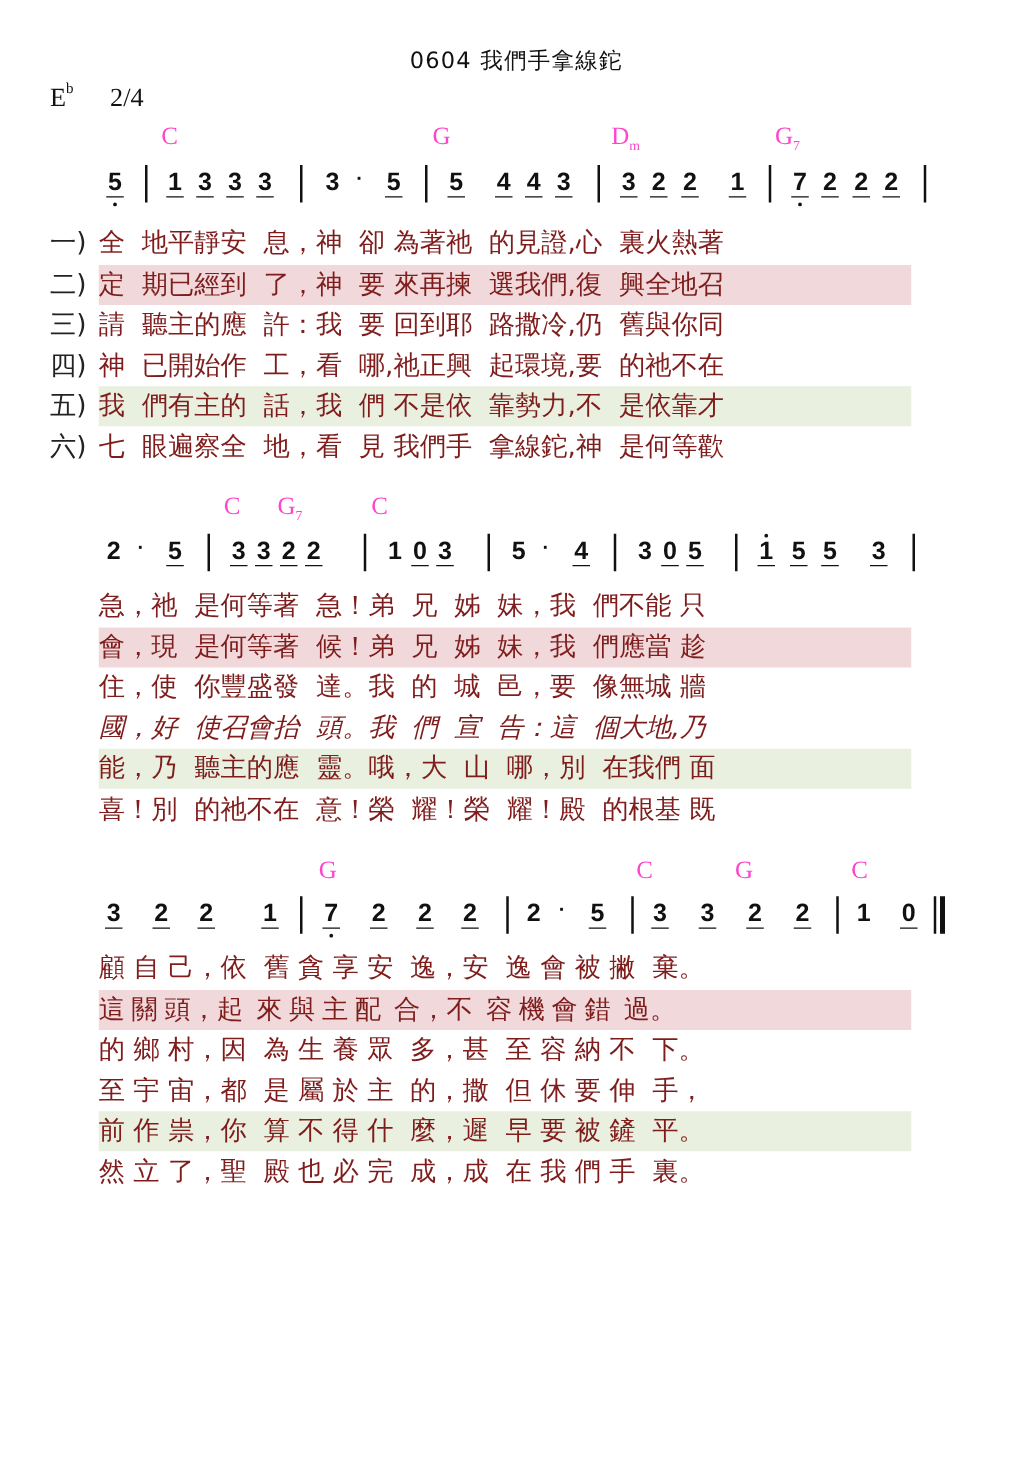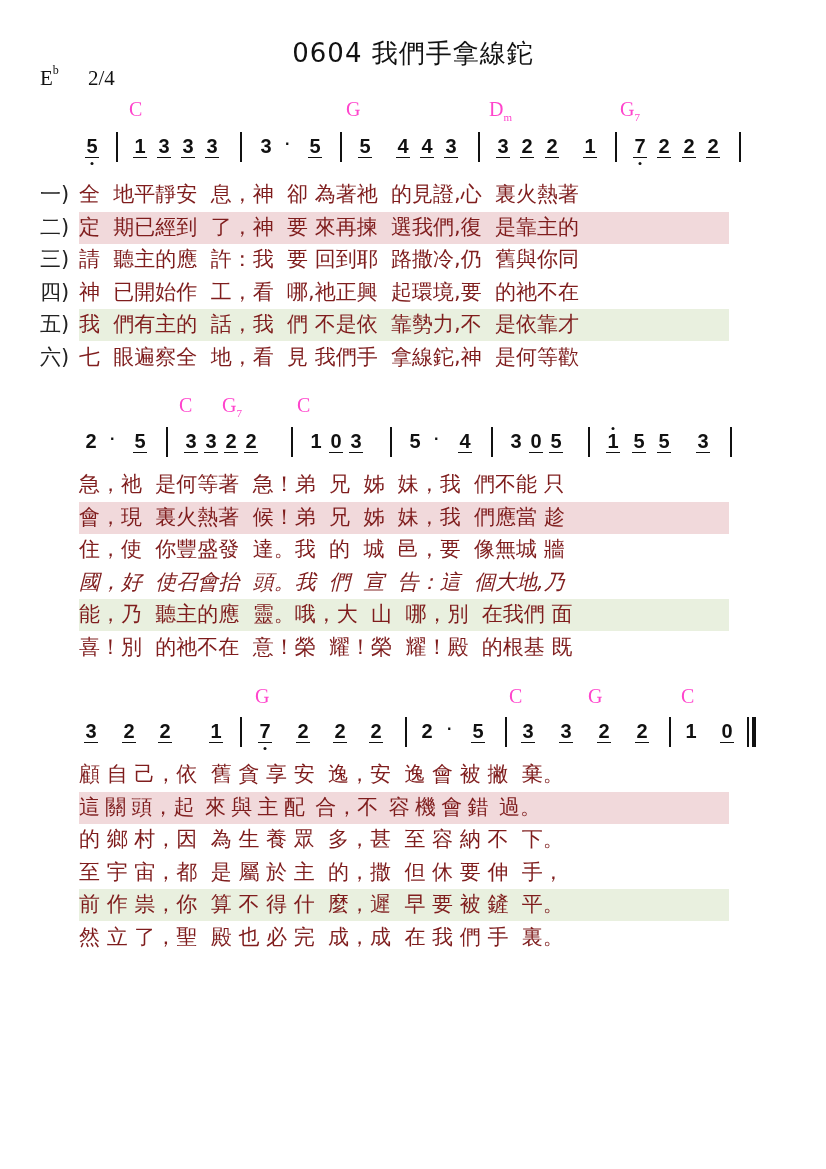--- a/index.html
+++ b/index.html
@@ -1,18 +1,18 @@
 <!DOCTYPE html>
 <html><head>
 <meta charset="utf-8">
 <style>
   html, body { margin: 0; padding: 0; background: #ffffff; }
   body { width: 826px; height: 1169px; position: relative; overflow: hidden; color: #111; }
   .abs { position: absolute; }
-  .title { left: 0; width: 826px; top: 36px; text-align: center; font-family: "DejaVu Sans", sans-serif; font-size: 26px; letter-spacing: 1px; }
+  .title { left: 0; width: 826px; top: 36px; text-align: center; font-family: "DejaVu Sans", sans-serif; font-size: 18px; letter-spacing: 1px; }
   .key { left: 40px; top: 66px; font-family: "Liberation Serif", serif; font-size: 21px; }
   .key sup { font-size: 12px; position: relative; top: -3px; }
   .meter { left: 88px; top: 66px; font-family: "Liberation Serif", serif; font-size: 21px; }
   .chord { font-family: "Liberation Serif", serif; font-size: 20px; color: #ff44cc; }
   .chord sub { font-size: 11px; }
   .note { font-family: "Liberation Sans", sans-serif; font-size: 20px; font-weight: bold; width: 14px; text-align: center; line-height: 22px; }
   .note.u { border-bottom: 1.6px solid #111; }
   .note .dot-below { position: absolute; left: 50%; transform: translateX(-50%); bottom: -8px; width: 3px; height: 3px; background: #111; border-radius: 50%; }
   .note .dot-above { position: absolute; left: 50%; transform: translateX(-50%); top: -3px; width: 3px; height: 3px; background: #111; border-radius: 50%; }
   .aug-dot { font-family: "Liberation Sans", sans-serif; font-size: 16px; font-weight: bold; }
@@ -59,21 +59,21 @@
       <div class="abs bar" style="left: 615px; top: 132px;"></div>
       <div class="abs note u" style="left: 633px; top: 135px;"><span>7</span><span class="dot-below"></span></div>
       <div class="abs note u" style="left: 657px; top: 135px;"><span>2</span></div>
       <div class="abs note u" style="left: 682px; top: 135px;"><span>2</span></div>
       <div class="abs note u" style="left: 706px; top: 135px;"><span>2</span></div>
       <div class="abs bar" style="left: 739px; top: 132px;"></div>
       <div class="abs vlabel" style="left: 40px; top: 178px;">一)</div>
       <div class="abs lyric" style="left: 79px; top: 178px;">全  地平靜安  息，神  卻 為著祂  的見證,心  裏火熱著</div>
       <div class="abs band-pink" style="top: 211.5px;"></div>
       <div class="abs vlabel" style="left: 40px; top: 210.5px;">二)</div>
-      <div class="abs lyric" style="left: 79px; top: 210.5px;">定  期已經到  了，神  要 來再揀  選我們,復  是靠主的</div>
+      <div class="abs lyric" style="left: 79px; top: 210.5px;">定  期已經到  了，神  要 來再揀  選我們,復  興全地召</div>
       <div class="abs vlabel" style="left: 40px; top: 243px;">三)</div>
       <div class="abs lyric" style="left: 79px; top: 243px;">請  聽主的應  許：我  要 回到耶  路撒冷,仍  舊與你同</div>
       <div class="abs vlabel" style="left: 40px; top: 275.5px;">四)</div>
       <div class="abs lyric" style="left: 79px; top: 275.5px;">神  已開始作  工，看  哪,祂正興  起環境,要  的祂不在</div>
       <div class="abs band-green" style="top: 309px;"></div>
       <div class="abs vlabel" style="left: 40px; top: 308px;">五)</div>
       <div class="abs lyric" style="left: 79px; top: 308px;">我  們有主的  話，我  們 不是依  靠勢力,不  是依靠才</div>
       <div class="abs vlabel" style="left: 40px; top: 340.5px;">六)</div>
       <div class="abs lyric" style="left: 79px; top: 340.5px;">七  眼遍察全  地，看  見 我們手  拿線鉈,神  是何等歡</div>
     </div>
@@ -102,21 +102,21 @@
       <div class="abs note u" style="left: 529px; top: 430px;"><span>0</span></div>
       <div class="abs note u" style="left: 549px; top: 430px;"><span>5</span></div>
       <div class="abs bar" style="left: 588px; top: 427px;"></div>
       <div class="abs note u" style="left: 606px; top: 430px;"><span>1</span><span class="dot-above"></span></div>
       <div class="abs note u" style="left: 632px; top: 430px;"><span>5</span></div>
       <div class="abs note u" style="left: 657px; top: 430px;"><span>5</span></div>
       <div class="abs note u" style="left: 696px; top: 430px;"><span>3</span></div>
       <div class="abs bar" style="left: 730px; top: 427px;"></div>
       <div class="abs lyric" style="left: 79px; top: 468px;">急，祂  是何等著  急！弟  兄  姊  妹，我  們不能 只</div>
       <div class="abs band-pink" style="top: 501.5px;"></div>
-      <div class="abs lyric" style="left: 79px; top: 500.5px;">會，現  裏火熱著  候！弟  兄  姊  妹，我  們應當 趁</div>
+      <div class="abs lyric" style="left: 79px; top: 500.5px;">會，現  是何等著  候！弟  兄  姊  妹，我  們應當 趁</div>
       <div class="abs lyric" style="left: 79px; top: 533px;">住，使  你豐盛發  達。我  的  城  邑，要  像無城 牆</div>
       <div class="abs lyric" style="left: 79px; top: 565.5px; font-style: italic;">國，好  使召會抬  頭。我  們  宣  告：這  個大地,乃</div>
       <div class="abs band-green" style="top: 599px;"></div>
       <div class="abs lyric" style="left: 79px; top: 598px;">能，乃  聽主的應  靈。哦，大  山  哪，別  在我們 面</div>
       <div class="abs lyric" style="left: 79px; top: 630.5px; text-align: center;">喜！別  的祂不在  意！榮  耀！榮  耀！殿  的根基 既</div>
     </div>
     <div>
       <div class="abs chord" style="left: 255px; top: 685px;"><span>G</span></div>
       <div class="abs chord" style="left: 509px; top: 685px;"><span>C</span></div>
       <div class="abs chord" style="left: 588px; top: 685px;"><span>G</span></div>

